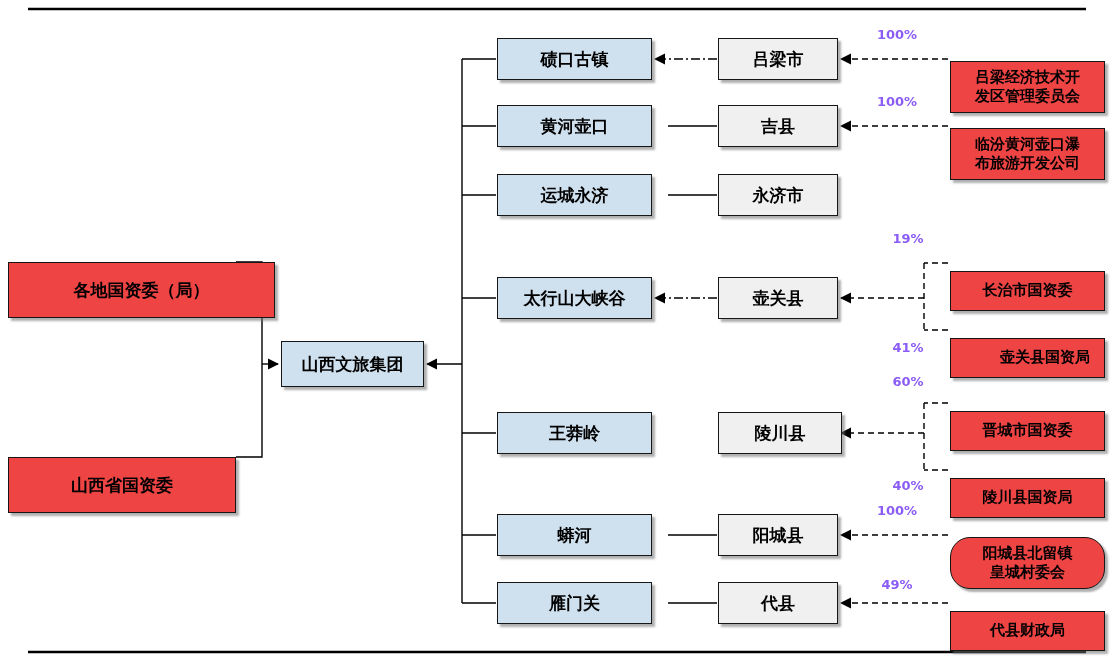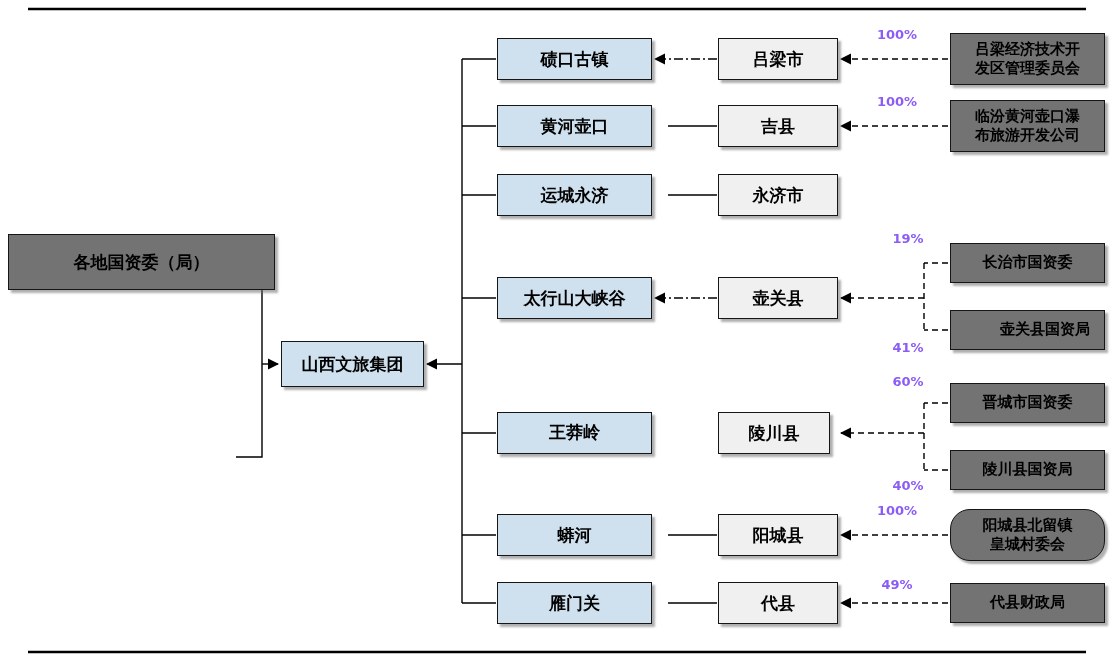--- a/index.html
+++ b/index.html
@@ -11,21 +11,21 @@
   .wires line,.wires polyline{stroke:#000;stroke-width:1.4;fill:none;}
   .wires .rule{stroke-width:2.6;}
   .wires .dash{stroke-dasharray:6 4;}
   .wires .dashdot{stroke-dasharray:9 3 2 3;}
   .box{
     position:absolute;border:1px solid #161616;display:flex;align-items:center;justify-content:center;
     text-align:center;font-weight:bold;color:#000;box-shadow:3px 3px 2px rgba(110,110,110,.55);
     box-sizing:border-box;line-height:1.3;white-space:pre-line;
   }
   .blue{background:#cfe0ee;}
-  .gray{background:#737373;}
+  .gray{background:#ef4444;margin-top:28px;}
   .light{background:#f0f0f0;}
   .fs-main{font-size:17px;}
   .fs-sub{font-size:15px;}
   .pct{
     position:absolute;width:46px;text-align:center;font-weight:bold;
     font-family:"DejaVu Sans","Liberation Sans",sans-serif;font-size:13px;color:#8b5cf6;
   }
 </style>
 </head>
 <body>
@@ -73,36 +73,37 @@
     <line class="dash" x1="948" y1="403" x2="924" y2="403"></line>
     <line class="dash" x1="948" y1="470" x2="924" y2="470"></line>
     <line class="dash" x1="924" y1="403" x2="924" y2="470"></line>
     <line class="dash" x1="924" y1="433" x2="841" y2="433" marker-end="url(#arr)"></line>
 
     <line class="dash" x1="948" y1="535" x2="841" y2="535" marker-end="url(#arr)"></line>
     <line class="dash" x1="948" y1="603" x2="841" y2="603" marker-end="url(#arr)"></line>
   </svg>
 
   <div class="box gray fs-main" style="left:8px;top:234px;width:267px;height:56px;">各地国资委（局）</div>
+  <div class="box gray fs-main" style="left:8px;top:429px;width:228px;height:56px;">山西省国资委</div>
 
   <div class="box blue fs-main" style="left:281px;top:341px;width:143px;height:46px;">山西文旅集团</div>
 
   <div class="box blue fs-main" style="left:497px;top:38px;width:155px;height:42px;">碛口古镇</div>
   <div class="box blue fs-main" style="left:497px;top:105px;width:155px;height:42px;">黄河壶口</div>
   <div class="box blue fs-main" style="left:497px;top:174px;width:155px;height:42px;">运城永济</div>
   <div class="box blue fs-main" style="left:497px;top:277px;width:155px;height:42px;">太行山大峡谷</div>
-  <div class="box blue fs-main" style="left:497px;top:412px;width:155px;height:42px;font-family:Liberation Serif, serif;">王莽岭</div>
+  <div class="box blue fs-main" style="left:497px;top:412px;width:155px;height:42px;">王莽岭</div>
   <div class="box blue fs-main" style="left:497px;top:582px;width:155px;height:42px;">雁门关</div>
   <div class="box blue fs-main" style="left:497px;top:514px;width:155px;height:42px;">蟒河</div>
 
   <div class="box light fs-main" style="left:718px;top:38px;width:120px;height:42px;">吕梁市</div>
   <div class="box light fs-main" style="left:718px;top:105px;width:120px;height:42px;">吉县</div>
   <div class="box light fs-main" style="left:718px;top:174px;width:120px;height:42px;">永济市</div>
   <div class="box light fs-main" style="left:718px;top:277px;width:120px;height:42px;">壶关县</div>
-  <div class="box light fs-main" style="left:718px;top:412px;width:112px;height:42px;">陵川县</div>
+  <div class="box light fs-main" style="left:718px;top:412px;width:124px;height:42px;">陵川县</div>
   <div class="box light fs-main" style="left:718px;top:514px;width:120px;height:42px;">阳城县</div>
   <div class="box light fs-main" style="left:718px;top:582px;width:120px;height:42px;">代县</div>
 
   <div class="box gray fs-sub" style="left:950px;top:33px;width:155px;height:52px;">吕梁经济技术开
 发区管理委员会</div>
   <div class="box gray fs-sub" style="left:950px;top:100px;width:155px;height:52px;">临汾黄河壶口瀑
 布旅游开发公司</div>
   <div class="box gray fs-sub" style="left:950px;top:243px;width:155px;height:40px;">长治市国资委</div>
   <div class="box gray fs-sub" style="left:950px;top:310px;width:155px;height:40px;padding-left:35px;">壶关县国资局</div>
   <div class="box gray fs-sub" style="left:950px;top:383px;width:155px;height:40px;">晋城市国资委</div>

